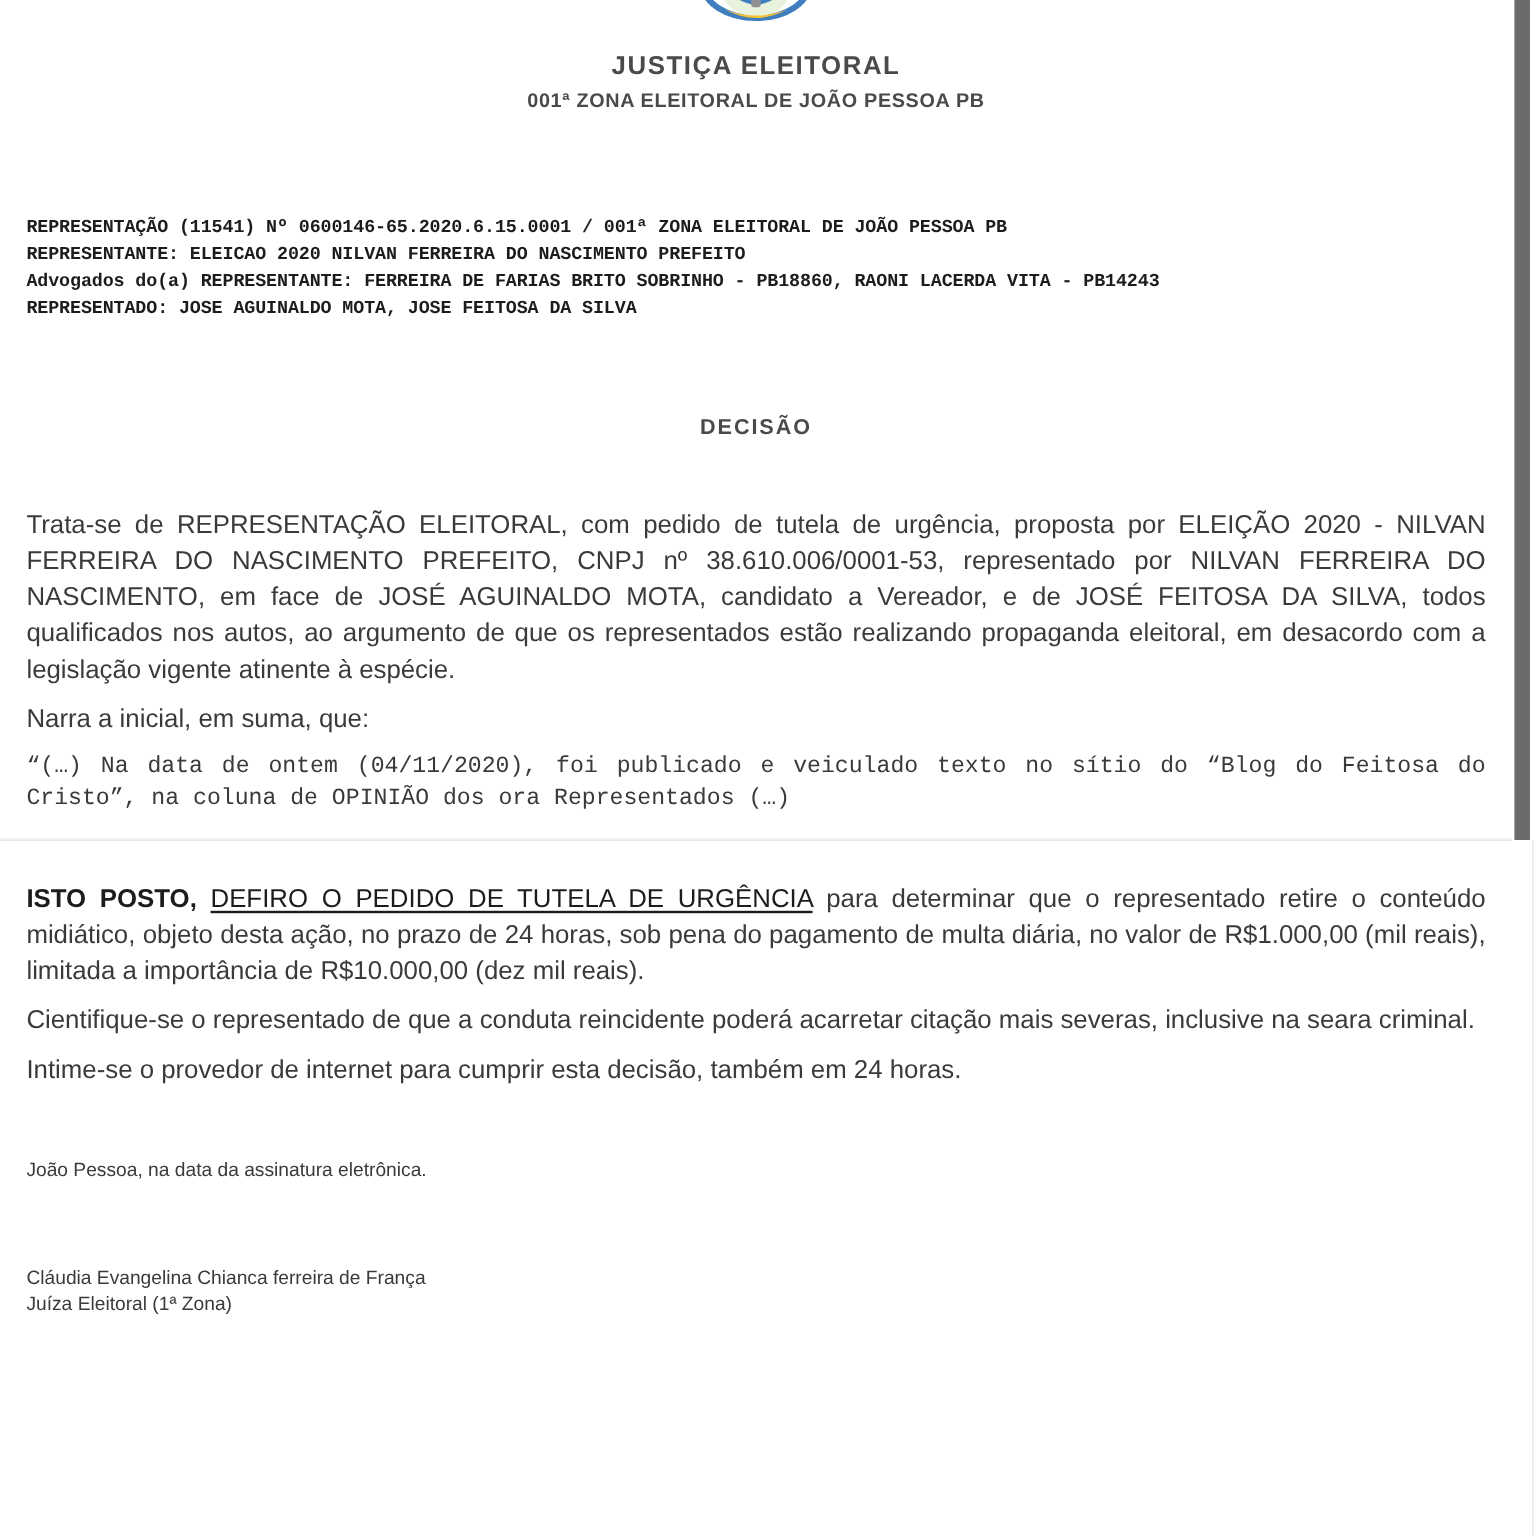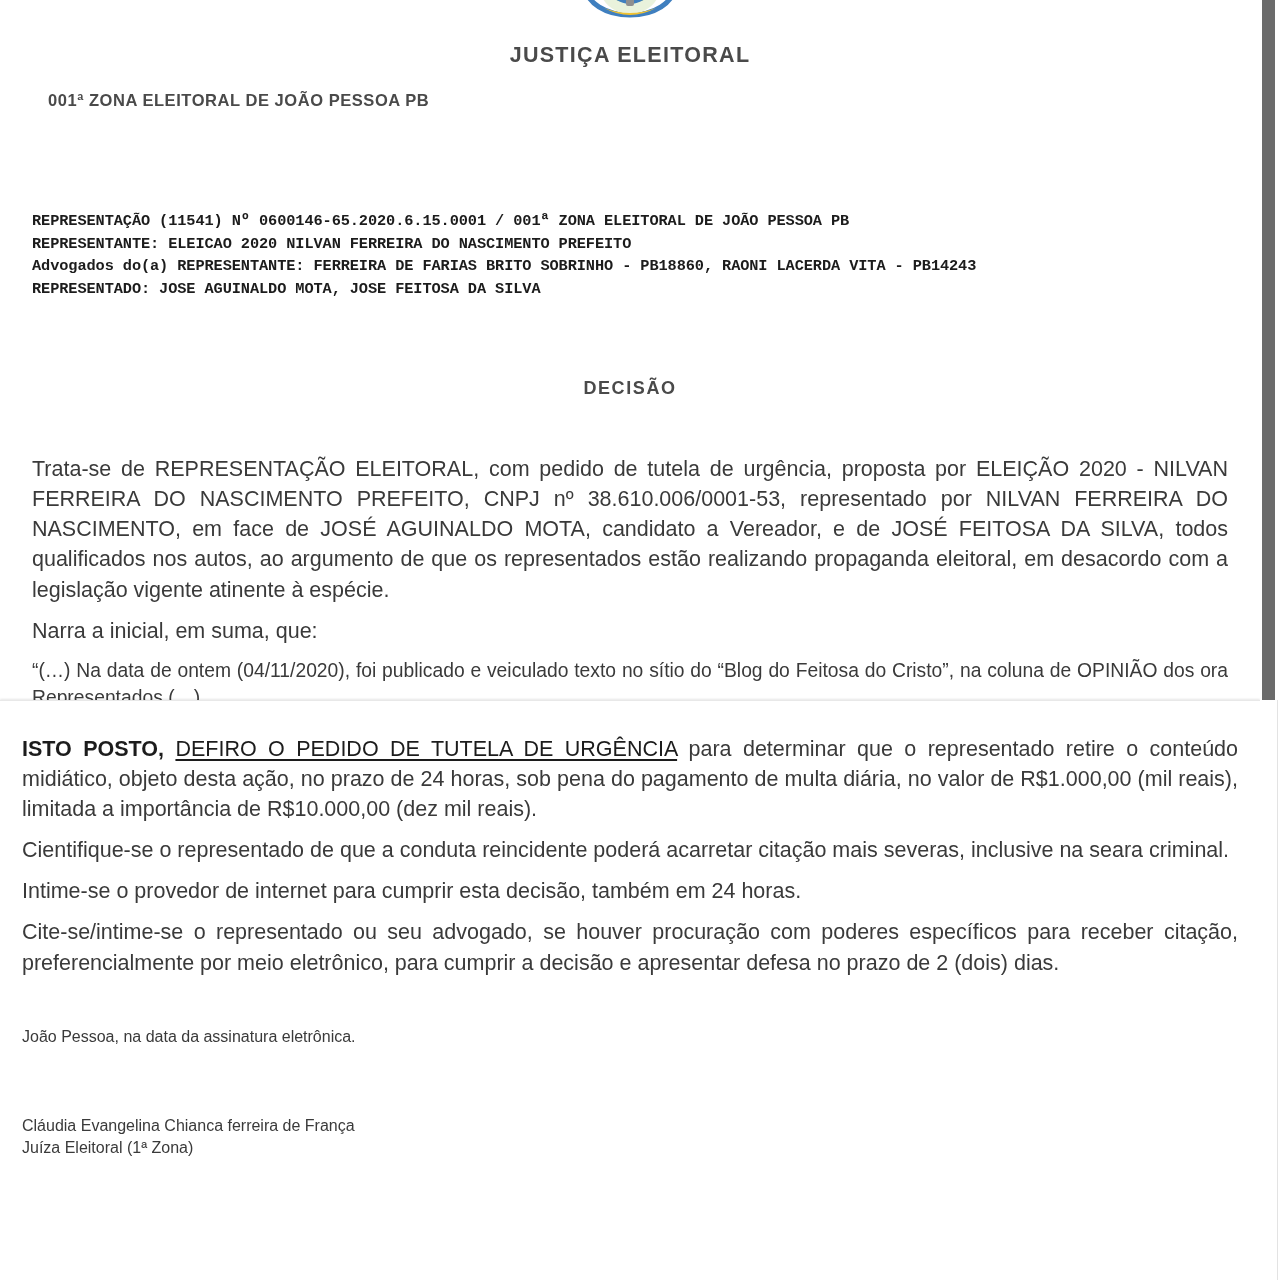--- a/index.html
+++ b/index.html
@@ -32,21 +32,21 @@
   .page {
     position: absolute;
     left: 0;
     width: 1260px;
     background: #ffffff;
     box-sizing: border-box;
   }
   .page-one {
     top: 0;
     height: 796px;
-    padding: 0 32px;
+    padding: 0 22px;
   }
   .page-two {
     top: 700px;
     height: 580px;
     padding: 0 22px;
     border-top: 1px solid #e8e8e8;
     box-shadow: 0 -1px 2px rgba(0,0,0,0.10);
   }
 
   
@@ -73,23 +73,23 @@
     margin: 0;
     padding-top: 42px;
     text-align: center;
     font-size: 21.5px;
     font-weight: bold;
     letter-spacing: 1.3px;
     color: #4a4a4a;
     line-height: 1.22;
   }
   .court-zone {
-    margin: 16px;
+    margin: 0;
     padding-top: 7px;
-    text-align: left;
+    text-align: center;
     font-size: 16.5px;
     font-weight: bold;
     letter-spacing: 0.55px;
     color: #4a4a4a;
   }
 
   
   .meta {
     margin: 0;
     padding-top: 84px;
@@ -126,20 +126,21 @@
     text-align: justify;
     color: #3a3a3a;
   }
   p.para.last { margin-bottom: 0; }
   p.quote {
     margin: 0;
     font-size: 19.3px;
     line-height: 1.42;
     text-align: justify;
     color: #3a3a3a;
+    font-family: Liberation Mono, monospace;
   }
   .para-gap { margin-top: 17px; }
 
   .divider {
     margin-top: 20px;
     width: 116px;
     height: 0;
     border-top: 1px solid #d9d9d9;
   }
 
@@ -234,21 +235,20 @@
 
   <div class="page page-two">
     <div class="ruling-block">
 
       <p class="para">
         <span class="strong-head">ISTO POSTO</span><span class="strong-head">, </span><span class="strong-underline">DEFIRO O PEDIDO DE TUTELA DE URGÊNCIA</span><span> para determinar que o representado retire o conteúdo midiático, objeto desta ação, no prazo de 24 horas, sob pena do pagamento de multa diária, no valor de R$1.000,00 (mil reais), limitada a importância de R$10.000,00 (dez mil reais).</span>
       </p>
 
       <p class="para para-gap">Cientifique-se o representado de que a conduta reincidente poderá acarretar citação mais severas, inclusive na seara criminal.</p>
       <p class="para para-gap">Intime-se o provedor de internet para cumprir esta decisão, também em 24 horas.</p>
-      <p class="para para-gap last">Cite-se/intime-se o representado ou seu advogado, se houver procuração com poderes específicos para receber citação, preferencialmente por meio eletrônico, para cumprir a decisão e apresentar defesa no prazo de 2 (dois) dias.</p>
 
       <div class="sig-block">
         <p class="sig">João Pessoa, na data da assinatura eletrônica.</p>
         <div class="sig-gap"></div>
         <p class="sig sig-name">Cláudia Evangelina Chianca ferreira de França</p>
         <p class="sig">Juíza Eleitoral (1ª Zona)</p>
       </div>
     </div>
   </div>
 

